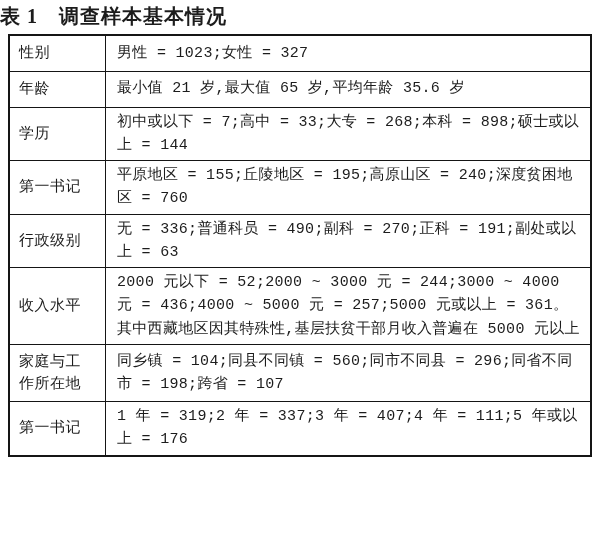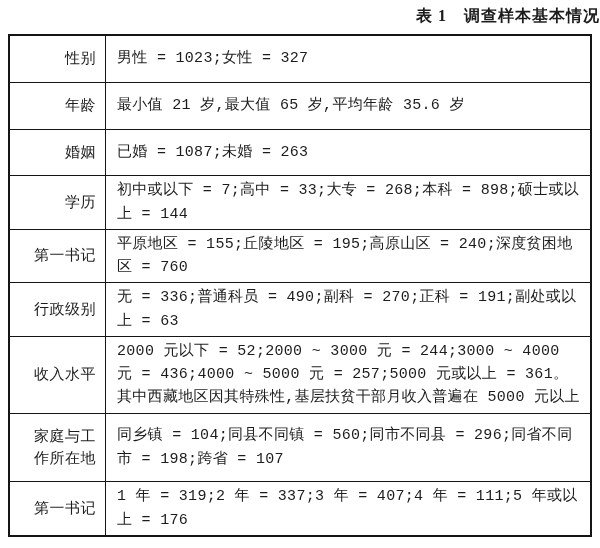--- a/index.html
+++ b/index.html
@@ -11,42 +11,42 @@
     position: relative;
     width: 600px;
     height: 548px;
     background: #ffffff;
     color: #1c1c1c;
     font-family: "Liberation Serif", "DejaVu Serif", serif;
     overflow: hidden;
   }
   .table-title {
     margin: 4px 0 6px 0;
-    text-align: right;
-    font-size: 16px;
+    text-align: left;
+    font-size: 20px;
     font-weight: bold;
     letter-spacing: 1px;
     line-height: 24px;
   }
   table.sample-table {
     border-collapse: collapse;
     table-layout: fixed;
     margin-left: 8px;
     width: 584px;
     border: 2px solid #151515;
   }
   table.sample-table td {
     border: 1px solid #151515;
     font-size: 15px;
     vertical-align: middle;
   }
   td.label-cell {
     width: 77px;
-    text-align: right;
-    padding: 12px 9px;
+    text-align: left;
+    padding: 6px 9px;
     line-height: 1.45;
     letter-spacing: 0.5px;
   }
   td.value-cell {
     padding: 3px 10px 3px 11px;
     line-height: 1.55;
     letter-spacing: 0.3px;
     font-family: Liberation Mono, monospace;
   }
   tr.r1 { height: 36px; }
@@ -65,24 +65,20 @@
     <tbody>
       <tr class="r1">
         <td class="label-cell">性别</td>
         <td class="value-cell">男性 = 1023;女性 = 327</td>
       </tr>
       <tr class="r1">
         <td class="label-cell">年龄</td>
         <td class="value-cell">最小值 21 岁,最大值 65 岁,平均年龄 35.6 岁</td>
       </tr>
       <tr class="r1">
-        <td class="label-cell">婚姻</td>
-        <td class="value-cell">已婚 = 1087;未婚 = 263</td>
-      </tr>
-      <tr class="r1">
         <td class="label-cell">学历</td>
         <td class="value-cell">初中或以下 = 7;高中 = 33;大专 = 268;本科 = 898;硕士或以上 = 144</td>
       </tr>
       <tr class="r1">
         <td class="label-cell">第一书记</td>
         <td class="value-cell">平原地区 = 155;丘陵地区 = 195;高原山区 = 240;深度贫困地区 = 760</td>
       </tr>
       <tr class="r1">
         <td class="label-cell">行政级别</td>
         <td class="value-cell">无 = 336;普通科员 = 490;副科 = 270;正科 = 191;副处或以上 = 63</td>

